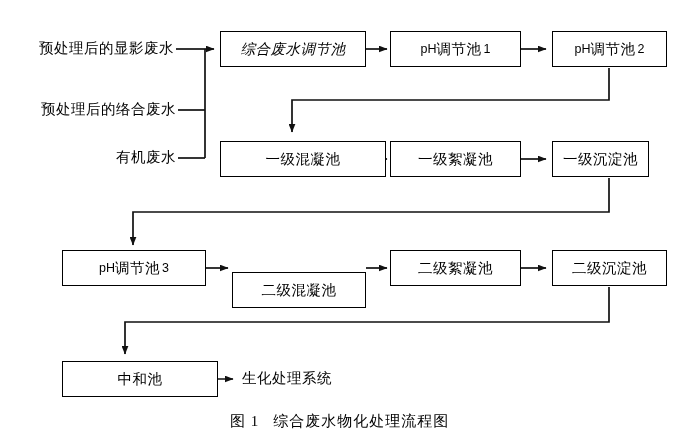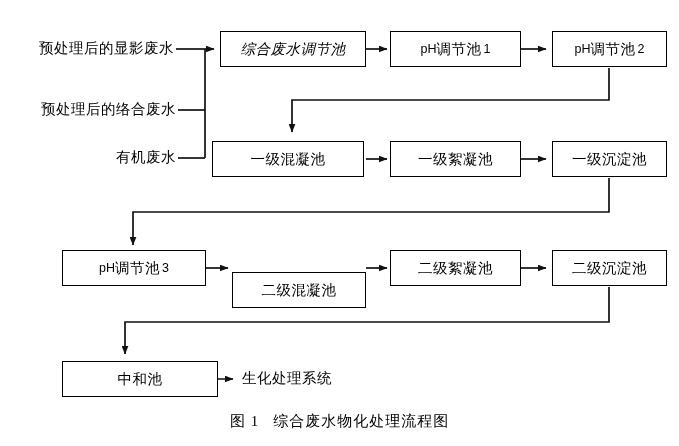--- a/index.html
+++ b/index.html
@@ -135,29 +135,29 @@
       <span>调节池</span>
       <span class="num">1</span>
   </div>
 
   <div class="node" style="left: 552px; top: 31px; width: 115px; height: 36px;">
     <span class="ph">pH</span>
       <span>调节池</span>
       <span class="num">2</span>
   </div>
 
-  <div class="node" style="left: 212px; top: 141px; width: 152px; height: 36px;">
+  <div class="node" style="left: 220px; top: 141px; width: 166px; height: 36px;">
     <span>一级混凝池</span>
   </div>
 
   <div class="node" style="left: 390px; top: 141px; width: 131px; height: 36px;">
     <span>一级絮凝池</span>
   </div>
 
-  <div class="node" style="left: 552px; top: 141px; width: 115px; height: 36px; justify-content: center;">
+  <div class="node" style="left: 552px; top: 141px; width: 97px; height: 36px; justify-content: center;">
     <span>一级沉淀池</span>
   </div>
 
   <div class="node" style="left: 62px; top: 250px; width: 144px; height: 36px;">
     <span class="ph">pH</span>
       <span>调节池</span>
       <span class="num">3</span>
   </div>
 
   <div class="node" style="left: 232px; top: 250px; width: 134px; height: 36px; margin-top: 22px;">

